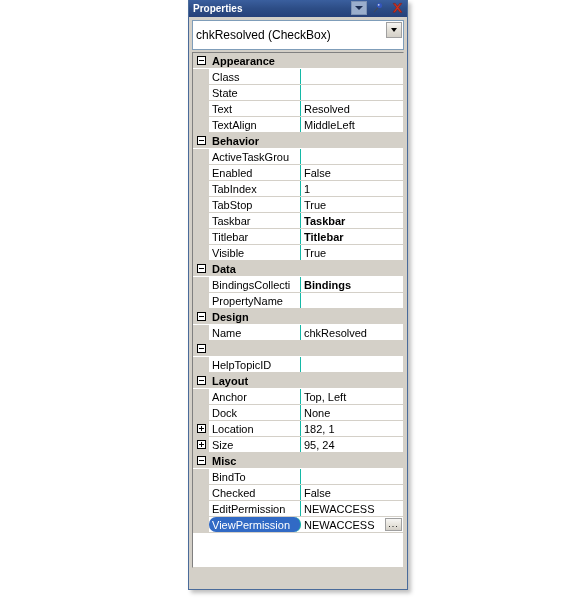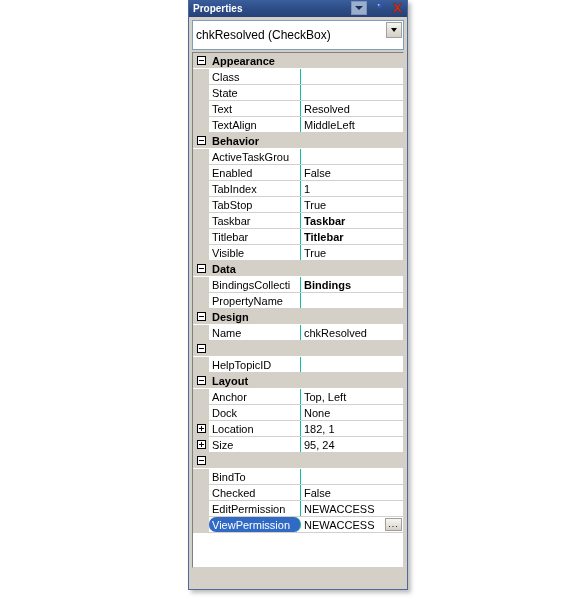--- a/index.html
+++ b/index.html
@@ -521,20 +521,21 @@
             </div>
             <div class="name-cell">Size</div>
             <div class="value-cell">
               <span>95, 24</span>
             </div>
           </div>
           <div class="row category">
             <div class="gutter">
               <span class="expander"></span>
             </div>
+            <div class="cat-label">Misc</div>
           </div>
           <div class="row">
             <div class="gutter"></div>
             <div class="name-cell">BindTo</div>
             <div class="value-cell">
               <span></span>
             </div>
           </div>
           <div class="row">
             <div class="gutter"></div>

